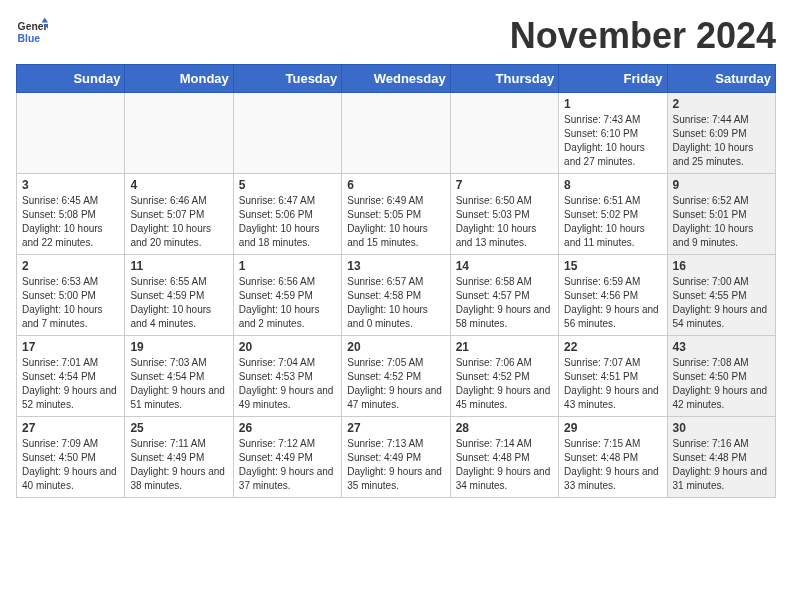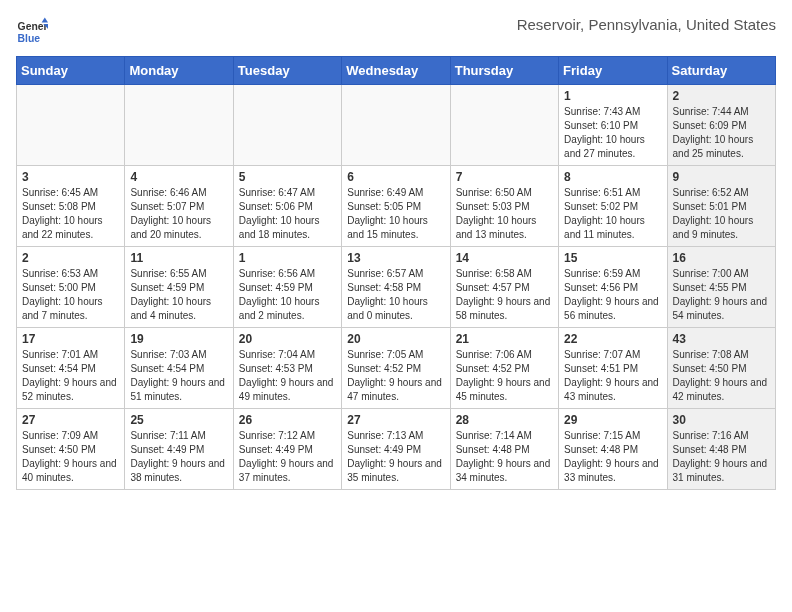--- a/index.html
+++ b/index.html
@@ -42,21 +42,21 @@
       width: 100%;
       border-collapse: collapse;
       border: 1px solid #ccc;
     }
     .calendar th {
       background: #3a6bc9;
       color: #fff;
       font-size: 13px;
       font-weight: bold;
       padding: 6px 4px;
-      text-align: left;
+      text-align: right;
       border: 1px solid #2a5ab9;
     }
     .calendar td {
       width: calc(100% / 7);
       vertical-align: top;
       padding: 4px 5px;
       border: 1px solid #ccc;
       font-size: 10.5px;
       color: #333;
       background: #fff;
@@ -86,21 +86,21 @@
 <div class="header-area">
   <div class="logo">
     <svg class="logo-icon" viewBox="0 0 40 40">
       <text x="2" y="18" font-size="13" font-weight="bold" fill="#333">General</text>
       <text x="2" y="32" font-size="13" font-weight="bold" fill="#3a6bc9">Blue</text>
       <polygon points="32,8 40,8 36,2" fill="#3a6bc9"></polygon>
       <polygon points="34,10 40,10 40,16" fill="#3a6bc9"></polygon>
     </svg>
   </div>
   <div class="title-block">
-    <div class="location">Reservoir, Pennsylvania, United States</div>
+    <div class="month-title">November 2024</div>
   </div>
 </div>
 
 <table class="calendar">
   <thead>
     <tr>
     <th>Sunday</th>
         <th>Monday</th>
         <th>Tuesday</th>
         <th>Wednesday</th>

